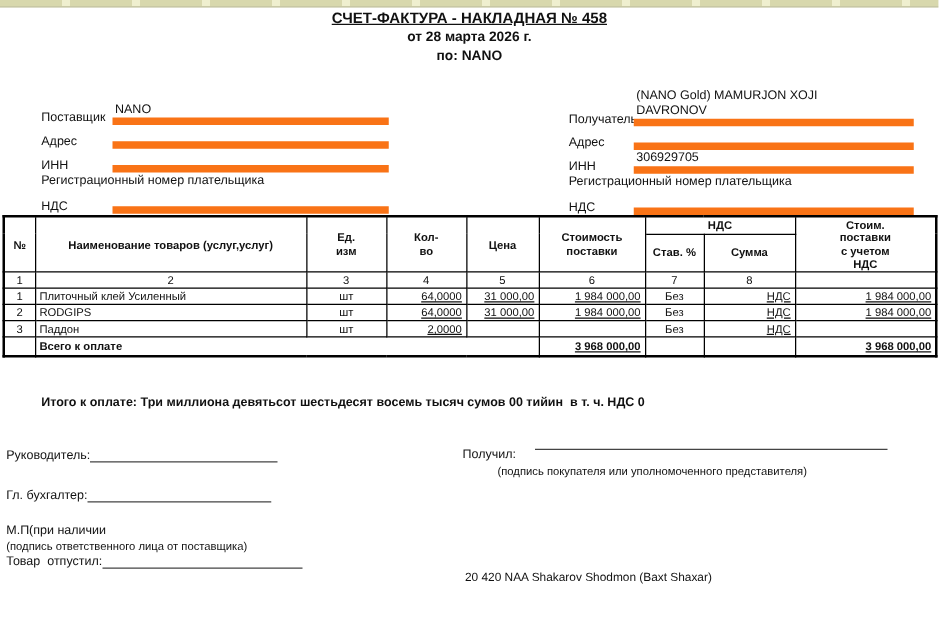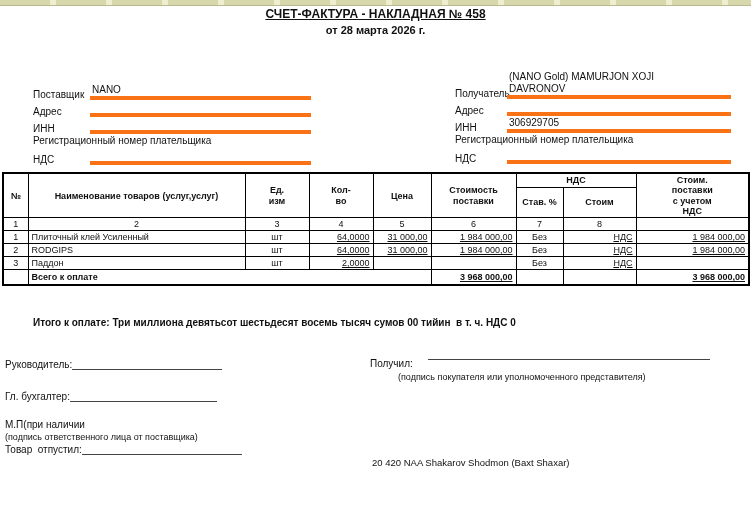--- a/index.html
+++ b/index.html
@@ -17,21 +17,21 @@
   .title-sub  { font-size:11px; margin-top:3px; }
 
   
   .party { position:absolute; font-size:10px; }
   .party-left  { left:33px; top:79px; width:278px; }
   .party-right { left:455px; top:71px; width:276px; }
   .p-row { display:flex; align-items:flex-end; min-height:13px; margin-bottom:1px; }
   .p-label { flex:none; }
   .pl-left  .p-label { width:55px; }
   .party-right .p-label { width:50px; }
-  .p-line { flex:1; border-bottom:4px solid #f97316; padding:0 2px 0 2px; min-height:12px; margin-left:2px; }
+  .p-line { flex:1; border-bottom:6px solid #f97316; padding:0 2px 0 2px; min-height:12px; margin-left:2px; }
   .p-full { min-height:13px; margin-bottom:1px; }
   .overflow-name { margin-left:52px; padding-left:2px; min-height:12px; }
 
   
   .inv-table { position:absolute; left:2px; top:172px; width:746px; border-collapse:collapse;
                table-layout:fixed; font-size:9px; border:2px solid #000; }
   .inv-table th, .inv-table td { border:1px solid #000; padding:0 3px; overflow:hidden; line-height:1.15; }
   .inv-table th { font-weight:bold; text-align:center; vertical-align:middle; white-space:pre-line; padding:1px 2px; }
   tr.h1 { height:14px; } tr.h2 { height:30px; } tr.hnum { height:12px; }
   tr.hnum td { text-align:center; font-weight:normal; height:12px; }
@@ -52,20 +52,21 @@
 </head>
 <body>
 
 <div class="page">
 
   <div class="ruler"></div>
 
   <div class="titles">
     <div class="title-main">СЧЕТ-ФАКТУРА - НАКЛАДНАЯ № 458</div>
     <div class="title-sub">от 28 марта 2026 г.</div>
+    <div class="title-sub">по: NANO</div>
   </div>
 
   <div class="party party-left pl-left">
     <div class="p-row" style="min-height:21px">
       <span class="p-label">Поставщик</span>
       <span class="p-line">NANO</span>
     </div>
     <div class="p-row">
       <span class="p-label">Адрес</span>
       <span class="p-line"></span>
@@ -126,21 +127,21 @@
       <th rowspan="2">Стоимость
 поставки</th>
       <th colspan="2">НДС</th>
       <th rowspan="2">Стоим.
 поставки
 с учетом
 НДС</th>
     </tr>
     <tr class="h2">
       <th>Став. %</th>
-      <th>Стоим</th>
+      <th>Сумма</th>
     </tr>
     <tr class="hnum">
       <td>1</td>
       <td>2</td>
       <td>3</td>
       <td>4</td>
 
       <td>5</td>
       <td>6</td>
       <td>7</td>

